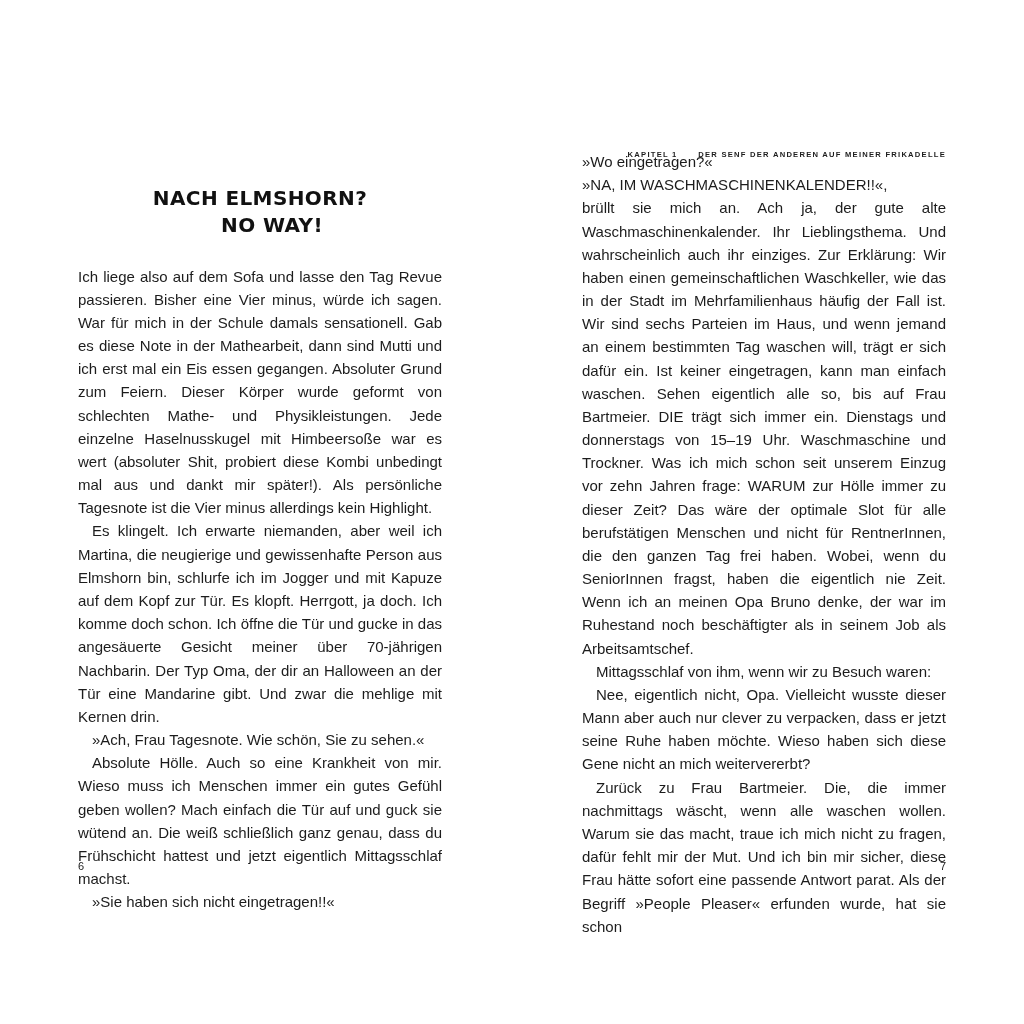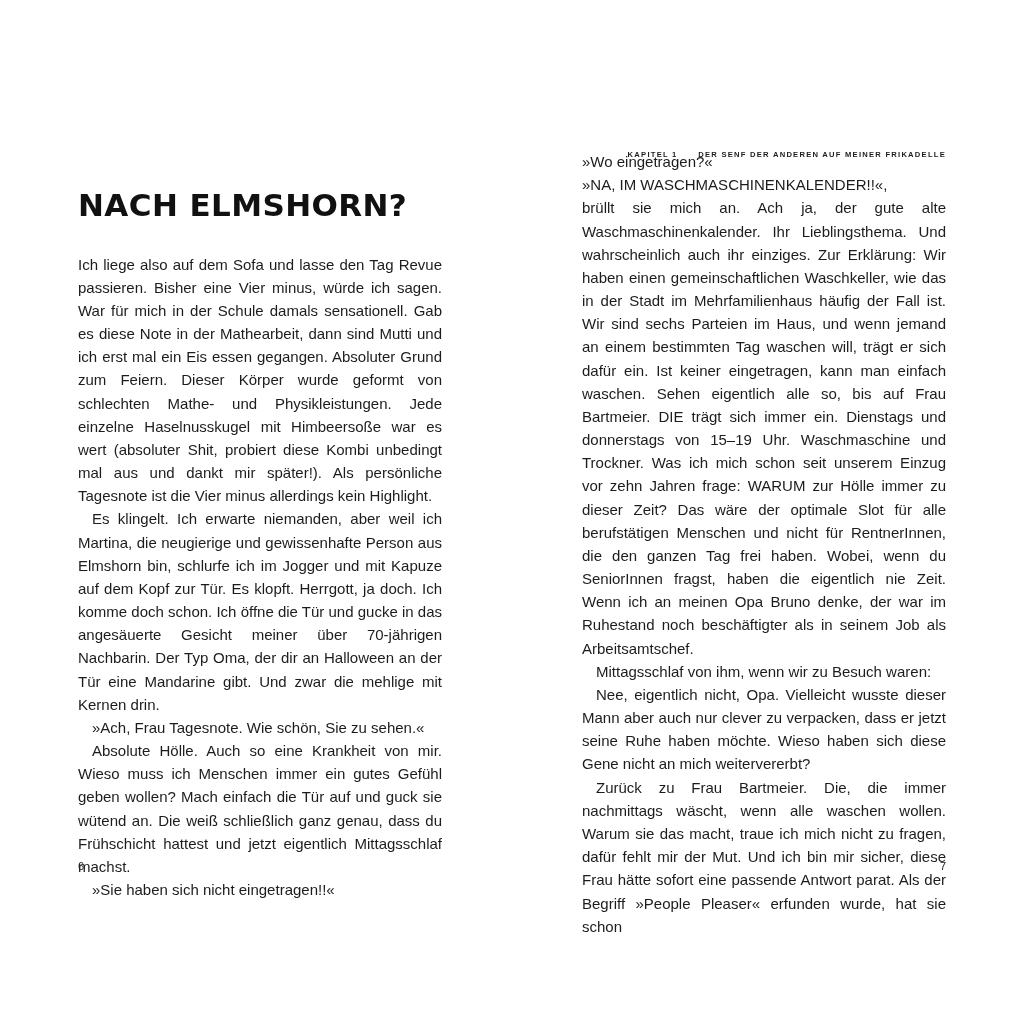--- a/index.html
+++ b/index.html
@@ -53,25 +53,26 @@
   }
   .running-head .rh-sep {
     display: inline-block;
     width: 14px;
   }
 
   .chapter-title {
     margin: 35px 0 0 0;
     font-family: "DejaVu Sans", sans-serif;
     font-weight: 700;
-    font-size: 31px;
+    font-size: 20px;
     line-height: 1.34;
     letter-spacing: 0.4px;
     color: #111111;
     text-transform: uppercase;
+    text-align: center;
   }
   .chapter-title .line2 {
     display: block;
     padding-left: 24px;
   }
 
   .body-col {
     margin-top: 26px;
     width: 364px;
     font-size: 15px;
@@ -108,20 +109,21 @@
 </style>
 </head>
 <body>
 
 <div class="spread">
 
   <div class="page page-left">
 
     <h1 class="chapter-title">
       <span class="line1">NACH ELMSHORN?</span>
+      <span class="line2">NO WAY!</span>
     </h1>
 
     <div class="body-col">
       <p>Ich liege also auf dem Sofa und lasse den Tag Revue passieren. Bisher eine Vier minus, würde ich sagen. War für mich in der Schule damals sensationell. Gab es diese Note in der Mathearbeit, dann sind Mutti und ich erst mal ein Eis essen gegangen. Absoluter Grund zum Feiern. Dieser Körper wurde geformt von schlechten Mathe- und Physikleistungen. Jede einzelne Haselnusskugel mit Himbeersoße war es wert (absoluter Shit, probiert diese Kombi unbedingt mal aus und dankt mir später!). Als persönliche Tagesnote ist die Vier minus allerdings kein Highlight.</p>
       <p>Es klingelt. Ich erwarte niemanden, aber weil ich Martina, die neugierige und gewissenhafte Person aus Elmshorn bin, schlurfe ich im Jogger und mit Kapuze auf dem Kopf zur Tür. Es klopft. Herrgott, ja doch. Ich komme doch schon. Ich öffne die Tür und gucke in das angesäuerte Gesicht meiner über 70-jährigen Nachbarin. Der Typ Oma, der dir an Halloween an der Tür eine Mandarine gibt. Und zwar die mehlige mit Kernen drin.</p>
       <p>»Ach, Frau Tagesnote. Wie schön, Sie zu sehen.«</p>
       <p>Absolute Hölle. Auch so eine Krankheit von mir. Wieso muss ich Menschen immer ein gutes Gefühl geben wollen? Mach einfach die Tür auf und guck sie wütend an. Die weiß schließlich ganz genau, dass du Frühschicht hattest und jetzt eigentlich Mittagsschlaf machst.</p>
       <p>»Sie haben sich nicht eingetragen!!«</p>
     </div>
 

